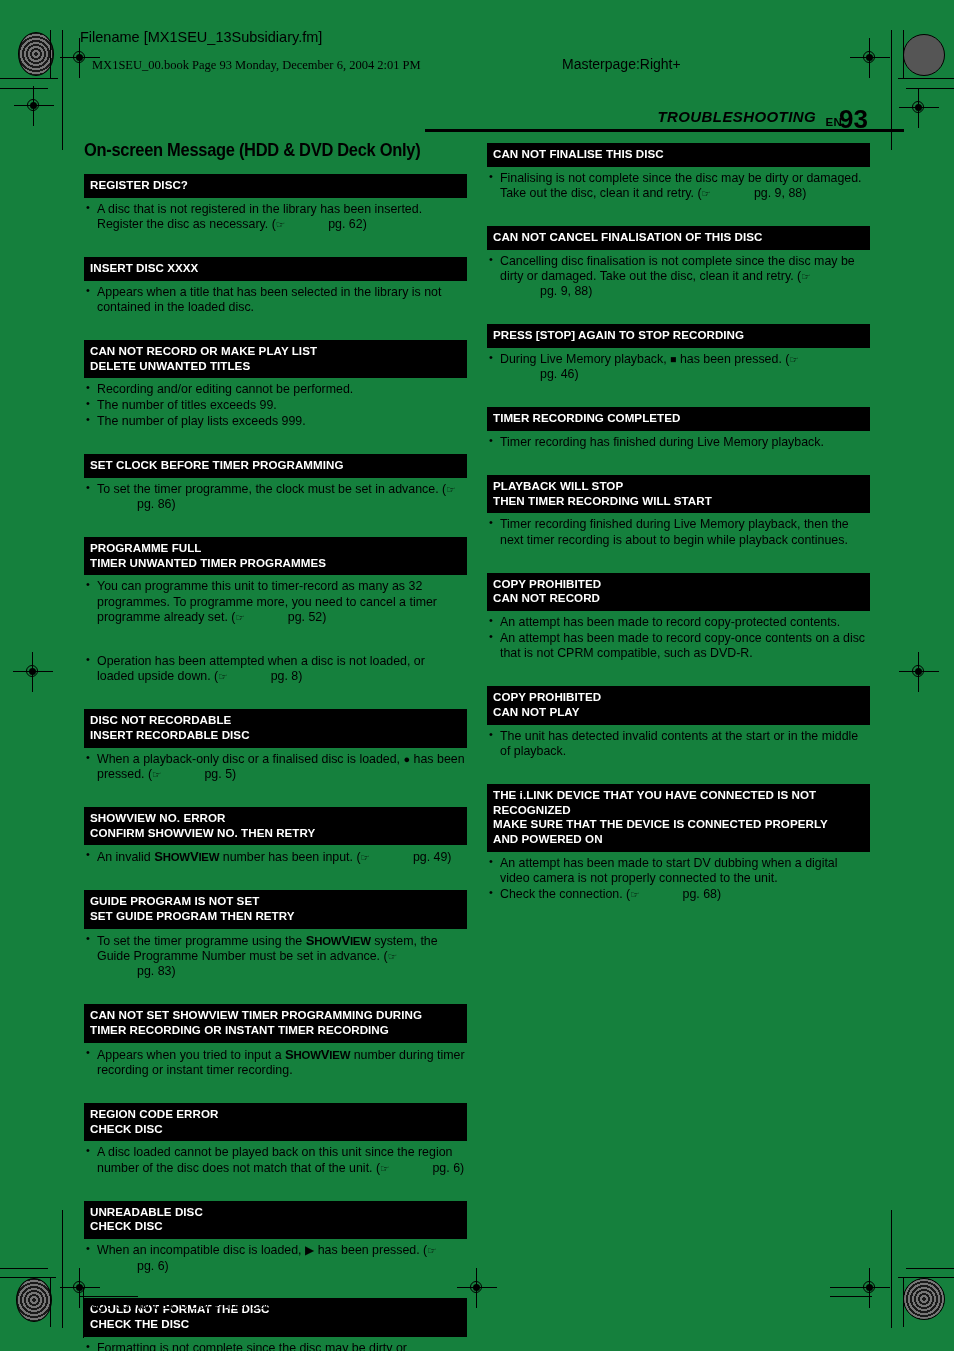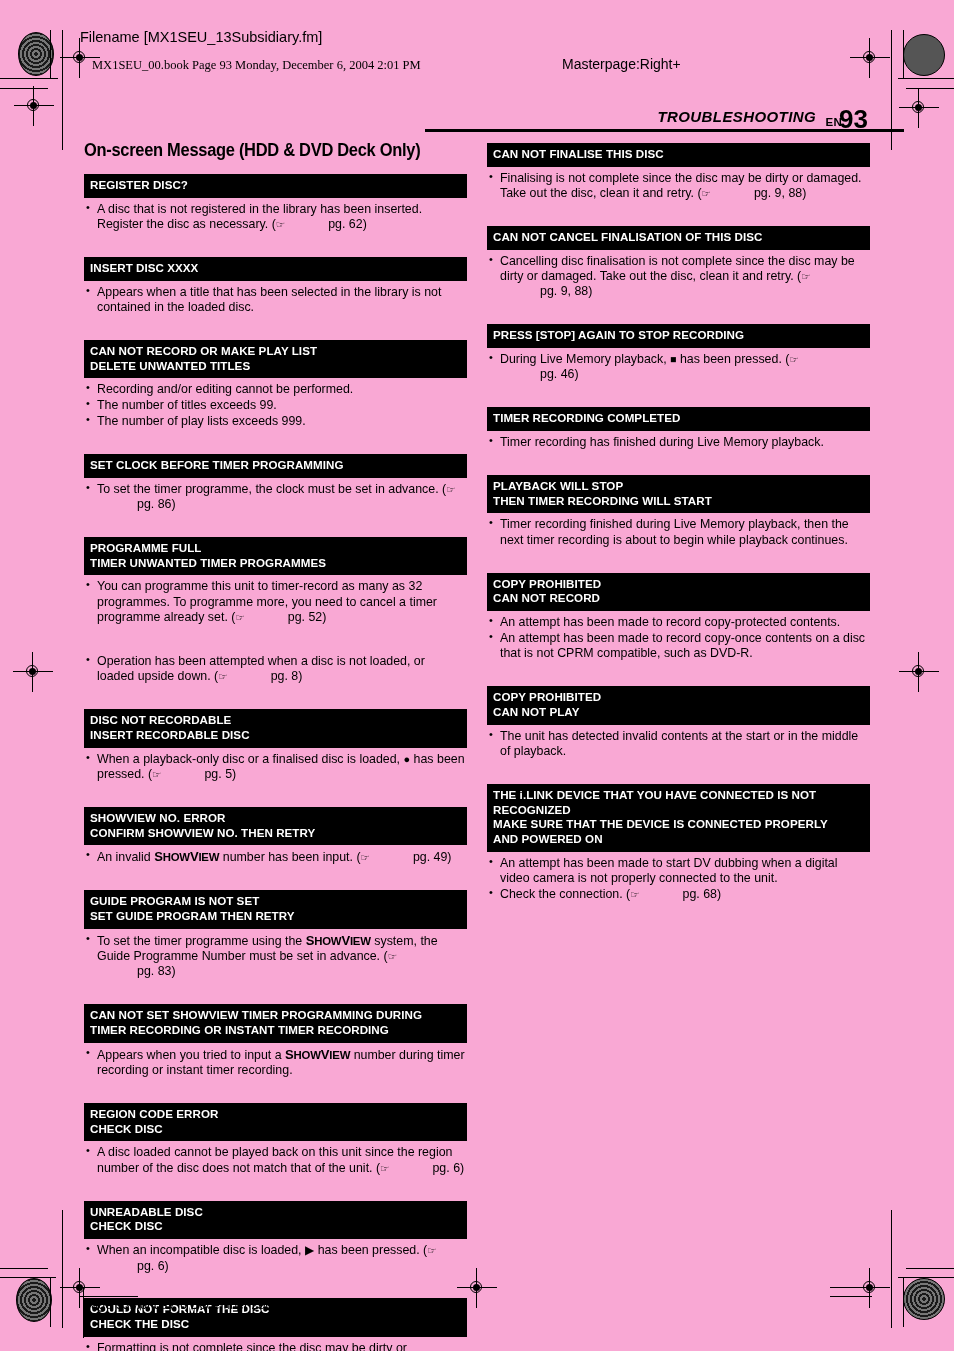--- a/index.html
+++ b/index.html
@@ -9,21 +9,21 @@
   }
   body {
     font-family: "Liberation Sans", sans-serif;
     color: #000;
   }
   #page {
     position: relative;
     width: 954px;
     height: 1351px;
     overflow: hidden;
-    background: #f9a8d4;
+    background: #15803d;
   }
   .reg {
     position: absolute;
     width: 26px; height: 26px;
     margin-left: -13px; margin-top: -13px;
   }
   .reg .ring {
     position: absolute; left: 6px; top: 6px;
     width: 12px; height: 12px;
     border: 1px solid #000; border-radius: 50%;

